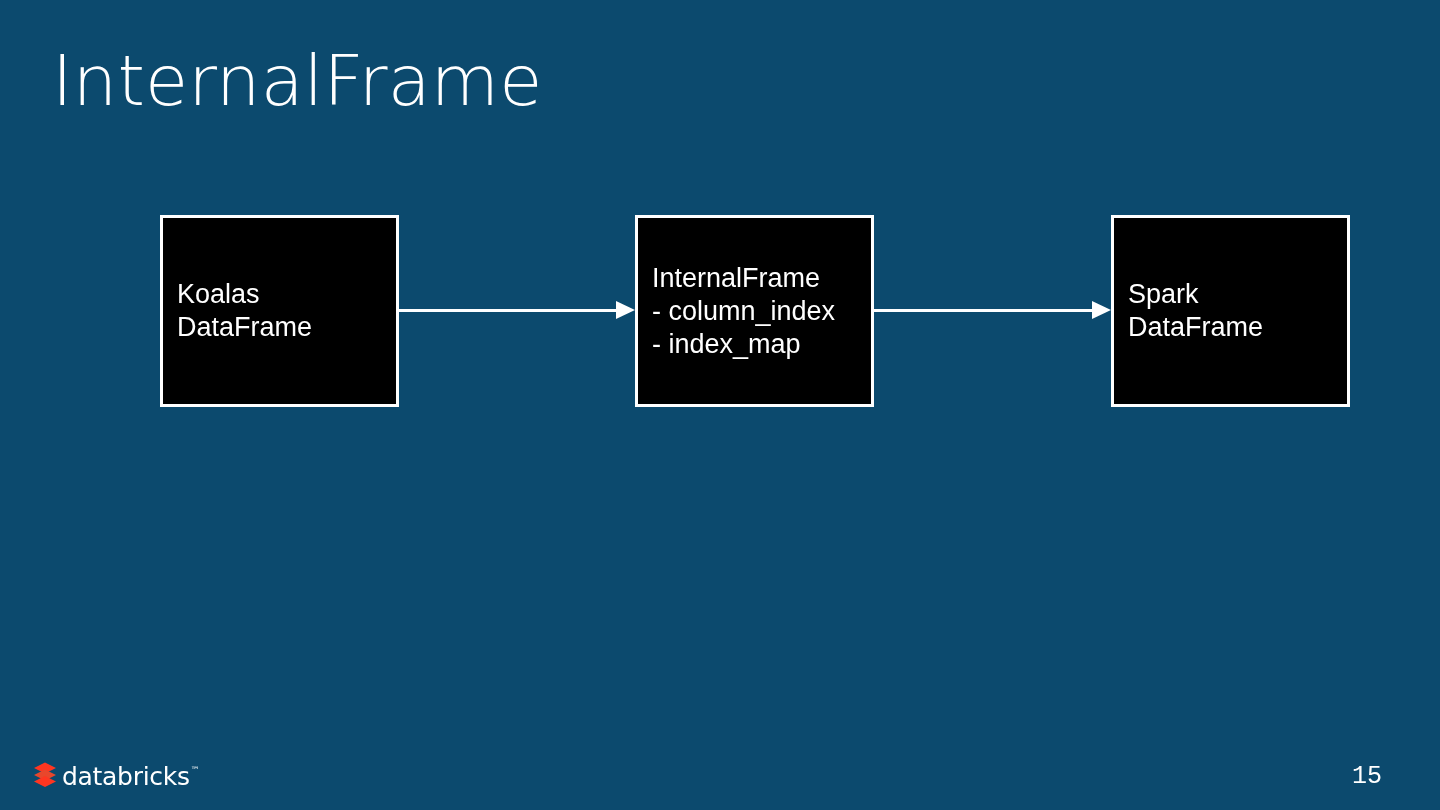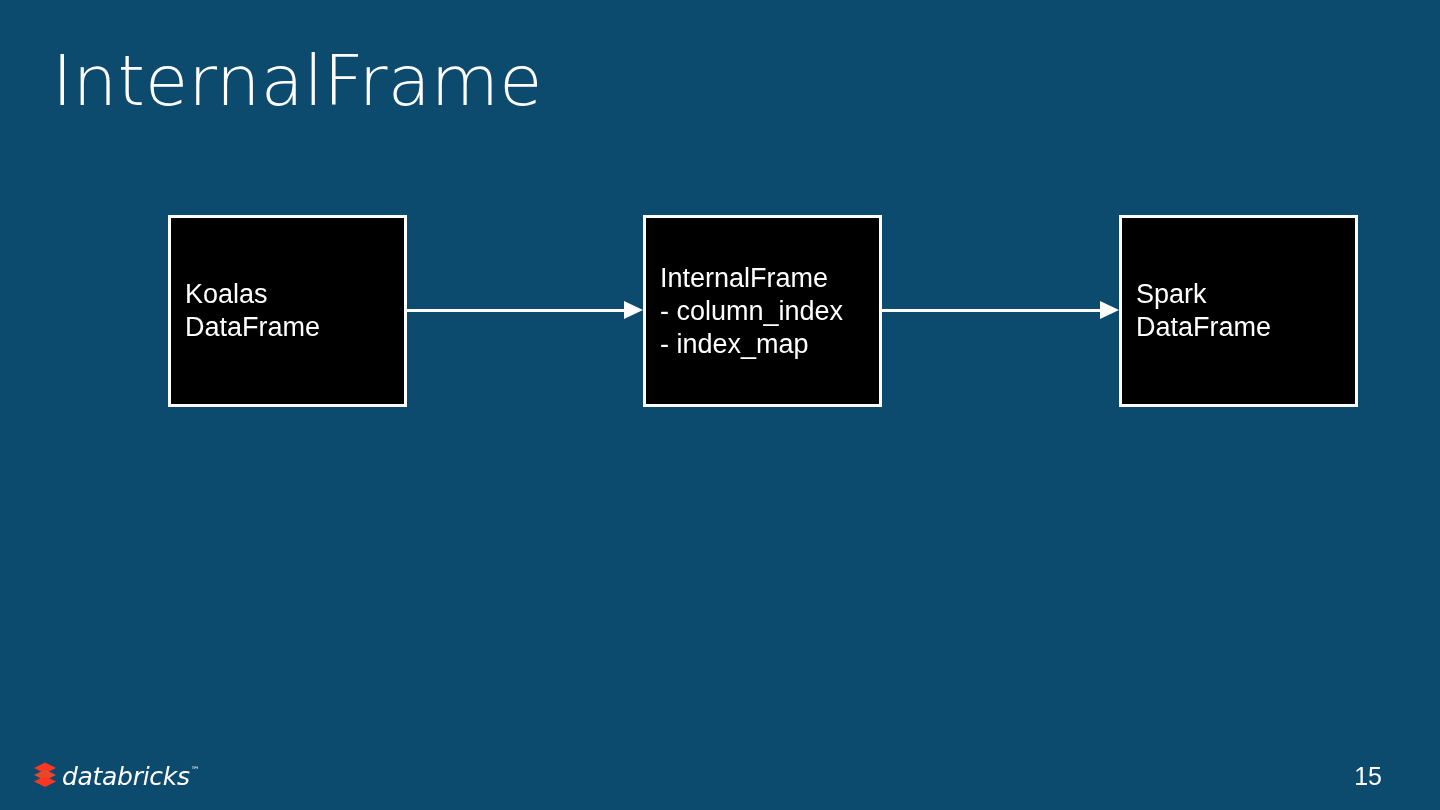--- a/index.html
+++ b/index.html
@@ -31,21 +31,21 @@
     font-size: 70px;
     line-height: 1;
     letter-spacing: 0.2px;
     color: #ffffff;
     white-space: nowrap;
   }
 
   
   .diagram {
     position: absolute;
-    left: 16px;
+    left: 8px;
     top: 0;
     width: 1140px;
     height: 810px;
   }
   .node-box {
     position: absolute;
     box-sizing: border-box;
     border: 3px solid #ffffff;
     background: #000000;
     display: flex;
@@ -95,21 +95,20 @@
   #arrow-2 .shaft { width: 219px; }
 
   
   .footer-logo {
     position: absolute;
     left: 33px;
     top: 762px;
     display: flex;
     align-items: center;
     gap: 5px;
-    font-style: italic;
   }
   .logo-mark {
     width: 24px;
     height: 26px;
     display: block;
   }
   .logo-word {
     font-family: "DejaVu Sans", sans-serif;
     font-size: 25px;
     font-weight: 400;
@@ -123,21 +122,21 @@
     font-size: 9px;
     vertical-align: super;
     position: relative;
     top: -2px;
     left: 1px;
   }
   .page-number {
     position: absolute;
     right: 58px;
     top: 764px;
-    font-family: Liberation Sans, sans-serif;
+    font-family: Liberation Mono, monospace;
     font-size: 25px;
     color: #ffffff;
     line-height: 1;
   }
 </style>
 </head>
 <body>
 
 <div class="slide">
 

